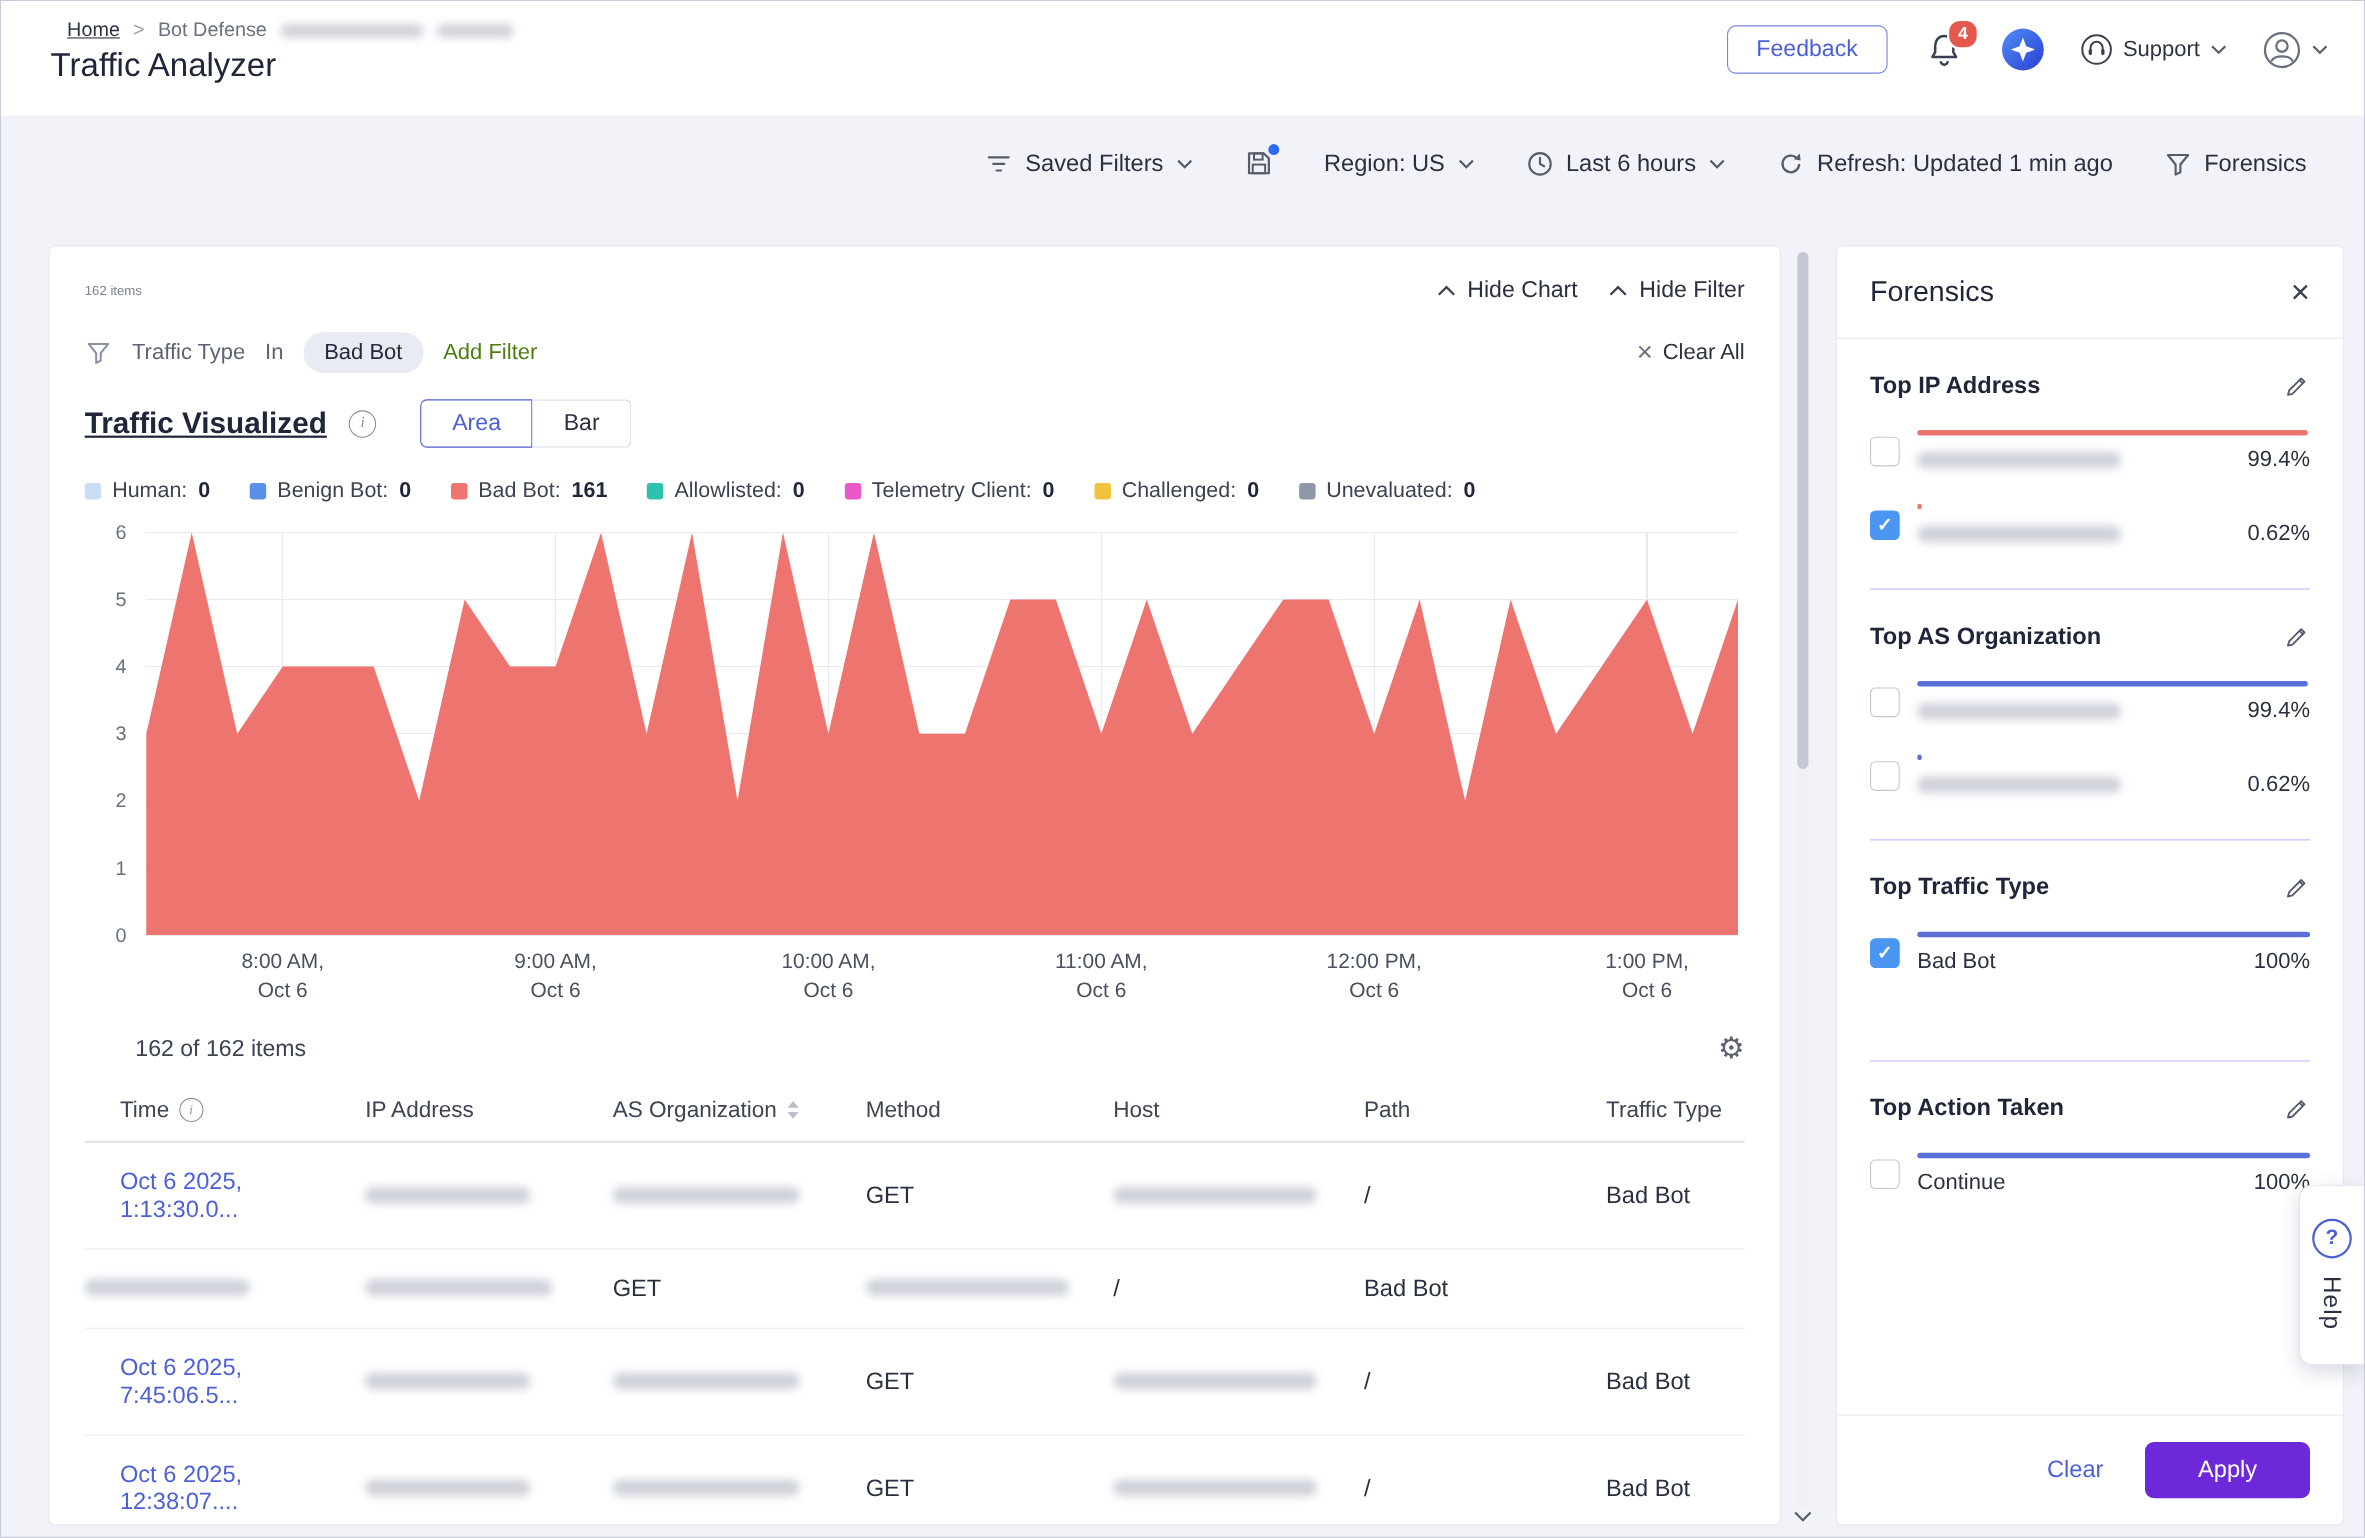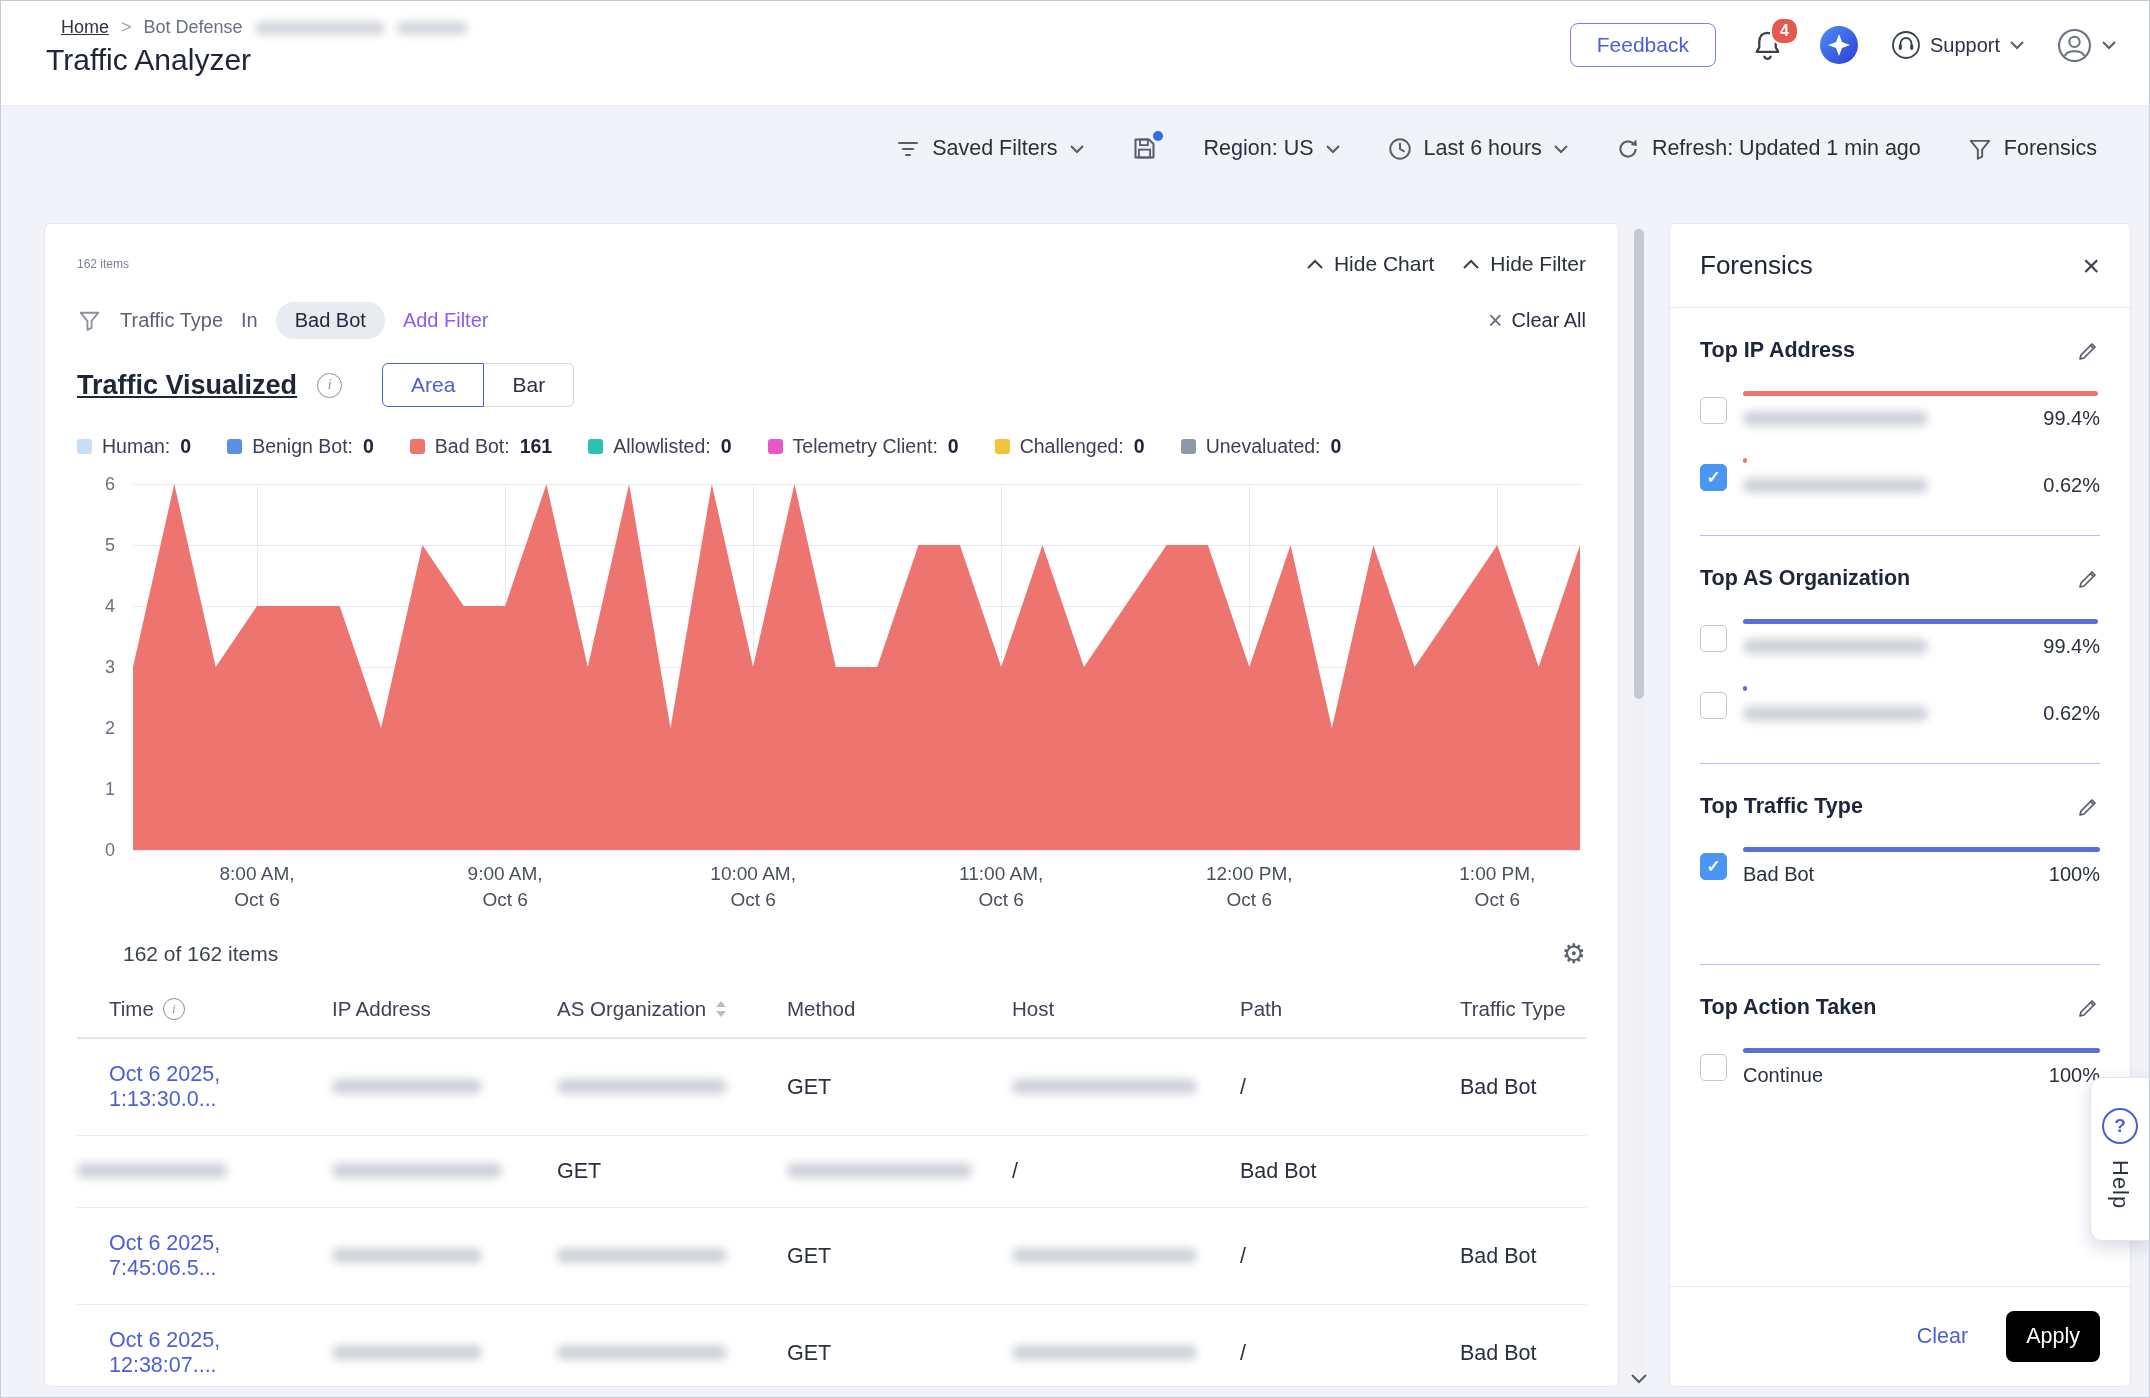--- a/index.html
+++ b/index.html
@@ -25,21 +25,21 @@
   .save-wrap{position:relative}
   .save-dot{position:absolute;top:-4px;right:-5px;width:10px;height:10px;border-radius:50%;background:#2f6bf0}
   
   .card{position:absolute;left:43px;top:222px;width:1573px;height:1162px;background:#fff;border:1px solid #e7e8ef;border-radius:6px;overflow:hidden}
   .card-top{display:flex;justify-content:space-between;align-items:center;padding:28px 32px 6px}
   .items-count{font-size:12px;color:#7b8294}
   .hide-group{display:flex;gap:28px}
   .hide-item{display:flex;align-items:center;gap:10px;font-size:21px;color:#2b3040;cursor:pointer}
   .filter-row{display:flex;align-items:center;gap:18px;padding:20px 32px 10px;font-size:20px;color:#5d6374}
   .chip{background:#e9ebf2;border:1px solid #ddе0ea;border-radius:18px;padding:7px 19px;color:#23293c;font-size:20px}
-  .link-blue{color:#8b5cf6;cursor:pointer}
+  .link-blue{color:#4d7c0f;cursor:pointer}
   .spacer{flex:1}
   .clear-all{display:flex;align-items:center;gap:9px;color:#2b3040;cursor:pointer}
   .clear-x{color:#6a7080;font-size:25px;line-height:1}
   .viz-row{display:flex;align-items:center;gap:20px;padding:14px 32px 0}
   .viz-title{font-size:27px;font-weight:600;color:#20263a;text-decoration:underline;cursor:pointer}
   .info-badge{width:23px;height:23px;border:1.6px solid #8a90a0;border-radius:50%;color:#8a90a0;font-size:14px;display:inline-flex;align-items:center;justify-content:center;font-style:italic;font-family:"Liberation Serif",serif}
   .seg-wrap{display:flex;margin-left:20px}
   .seg{font-size:21px;padding:9px 28px;border:1.5px solid #d5d8e4;background:#fff;color:#2b3040;cursor:pointer}
   .seg.first{border-radius:6px 0 0 6px}
   .seg.last{border-radius:0 6px 6px 0;border-left:none}
@@ -75,21 +75,21 @@
   .fitem{display:flex;align-items:center;gap:16px;margin-top:28px}
   .cb{width:25px;height:25px;border:1.6px solid #c3c7d3;border-radius:5px;background:#fff;flex:0 0 auto;display:flex;align-items:center;justify-content:center;cursor:pointer}
   .cb .tick{display:none;color:#fff;font-size:17px;font-weight:700}
   .cb.checked{background:#4b96f3;border-color:#4b96f3}
   .cb.checked .tick{display:block}
   .fmeter{flex:1}
   .fbar-track{height:5px;border-radius:3px;margin-bottom:11px;position:relative}
   .fbar-fill{height:5px;border-radius:3px;min-width:4px}
   .flabel-row{display:flex;justify-content:space-between;align-items:center;font-size:20px;color:#2b3040}
   .ffoot{border-top:1px solid #e7e8ef;padding:24px 30px;display:flex;justify-content:flex-end;align-items:center;gap:38px}
-  .btn-apply{background:#000000;color:#fff;font-size:21.5px;border:none;border-radius:8px;padding:13px 20px;cursor:pointer}
+  .btn-apply{background:#6d28d9;color:#fff;font-size:21.5px;border:none;border-radius:8px;padding:13px 48px;cursor:pointer}
   .btn-clear{font-size:21.5px;color:#4c5fd6;cursor:pointer}
   
   .help-tab{position:absolute;right:0;top:1076px;width:58px;height:162px;background:#fff;border:1px solid #e3e5ee;border-right:none;border-radius:12px 0 0 12px;box-shadow:0 6px 18px rgba(60,70,110,.2);display:flex;flex-direction:column;align-items:center;justify-content:center;gap:16px;z-index:30;cursor:pointer}
   .help-q{width:32px;height:32px;border:2px solid #4c5fd6;border-radius:50%;color:#4c5fd6;font-size:19px;font-weight:700;display:flex;align-items:center;justify-content:center}
   .help-label{writing-mode:vertical-rl;font-size:22px;color:#2b3040;letter-spacing:1px}
   svg{display:block}
 </style>
 </head>
 <body>
 

